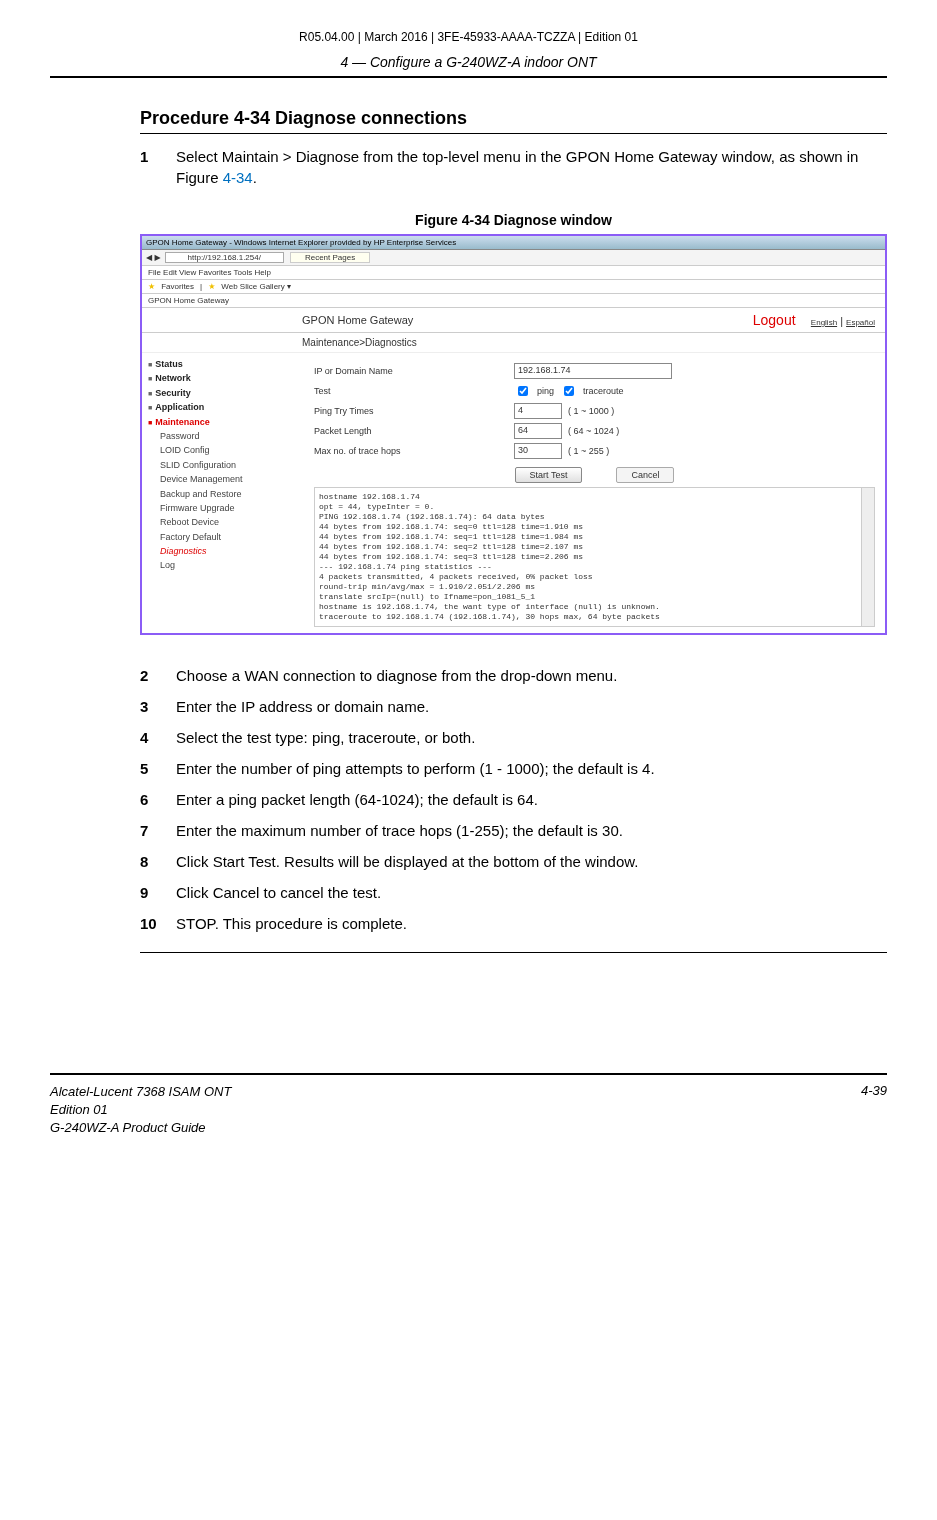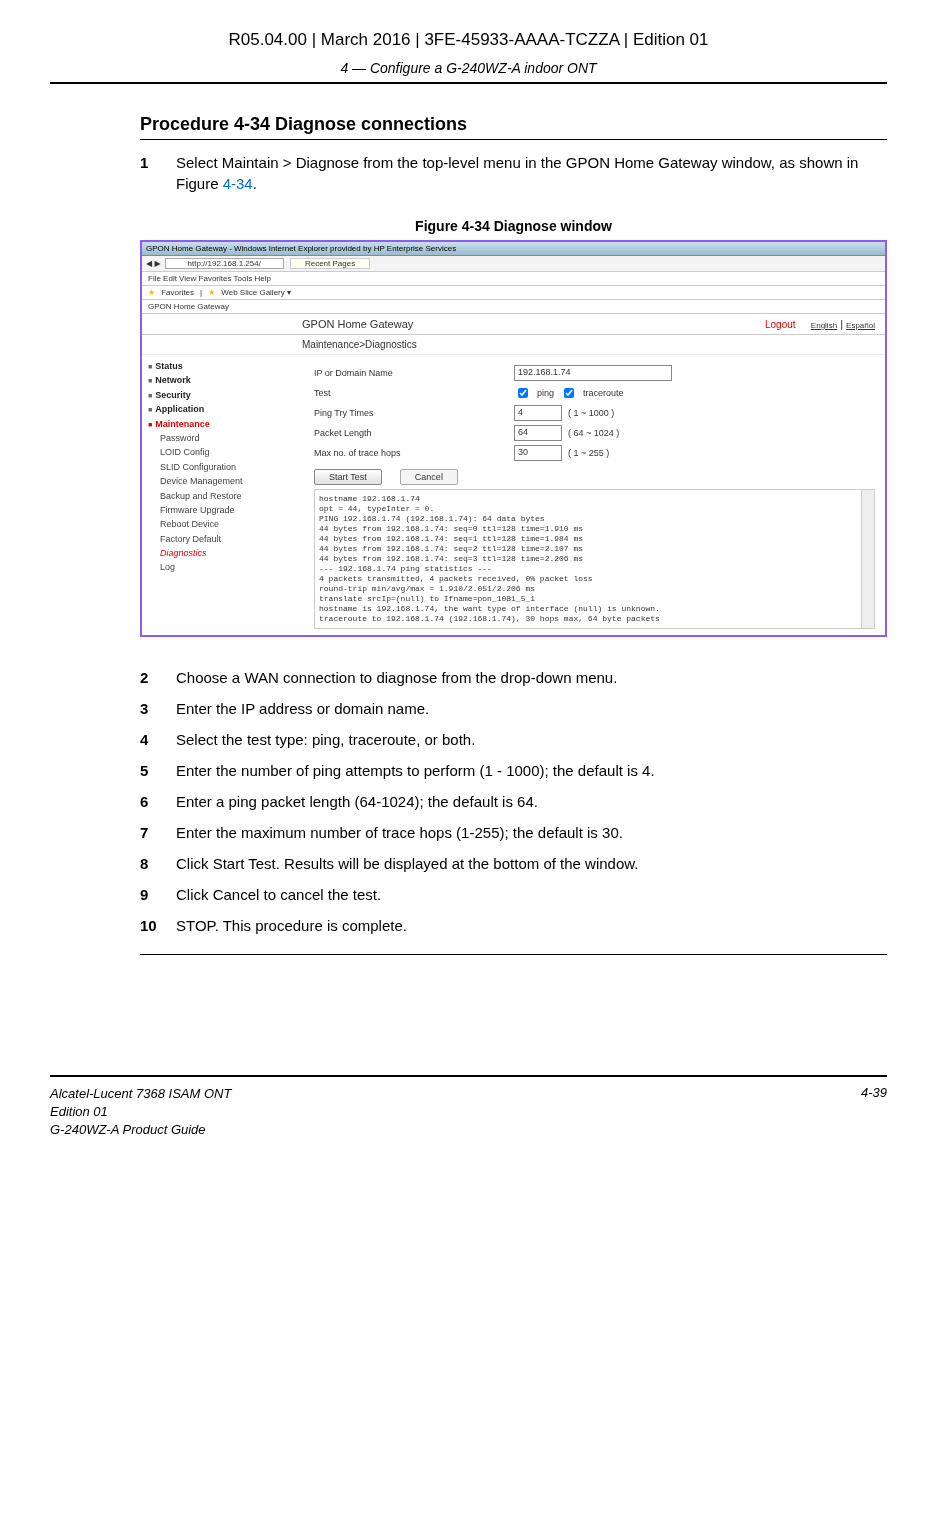--- a/index.html
+++ b/index.html
@@ -5,21 +5,21 @@
   body {
     font-family: Verdana, Geneva, sans-serif;
     font-size: 15px;
     color: #000;
     margin: 0;
     padding: 30px 50px;
     width: 837px;
   }
   .doc-header-top {
     text-align: center;
-    font-size: 17px;
+    font-size: 12px;
     margin-bottom: 10px;
   }
   .chapter-title {
     text-align: center;
     font-style: italic;
     font-size: 14px;
     padding-bottom: 4px;
   }
   hr.thick {
     border: none;
@@ -106,21 +106,21 @@
   .ss-fav { display: flex; gap: 6px; align-items: center; }
   .star { color: #f0c000; }
   .ss-banner {
     display: flex;
     align-items: center;
     padding: 4px 10px 4px 160px;
     border-bottom: 1px solid #ccc;
     justify-content: space-between;
     font-size: 11px;
   }
-  .ss-banner .logout { color: #d00; font-size: 10px; }
+  .ss-banner .logout { color: #d00; font-size: 14px; }
   .ss-banner .langs { font-size: 8px; text-decoration: underline; }
   .ss-breadcrumb {
     padding: 4px 10px 4px 160px;
     font-size: 10px;
     border-bottom: 1px solid #eee;
   }
   .ss-body {
     display: flex;
   }
   .ss-side {
@@ -155,21 +155,21 @@
   .ss-input {
     border: 1px solid #888;
     background: #fff;
     padding: 1px 3px;
     height: 12px;
     font-size: 9px;
     min-width: 40px;
   }
   .ss-input.wide { width: 150px; }
   .ss-chk { width: 10px; height: 10px; }
-  .ss-btnrow { margin: 8px 0 4px 0; display: flex; gap: 18px; }
+  .ss-btnrow { margin: 8px 0 4px 0; display: flex; gap: 34px; justify-content: center; }
   .ss-btn {
     border: 1px solid #888;
     background: linear-gradient(#fff,#e0e0e0);
     font-size: 9px;
     padding: 2px 14px;
     border-radius: 2px;
   }
   .ss-btn.plain { border: 1px solid #aaa; background: #f4f4f4; }
   .ss-results {
     font-family: "Courier New", monospace;

